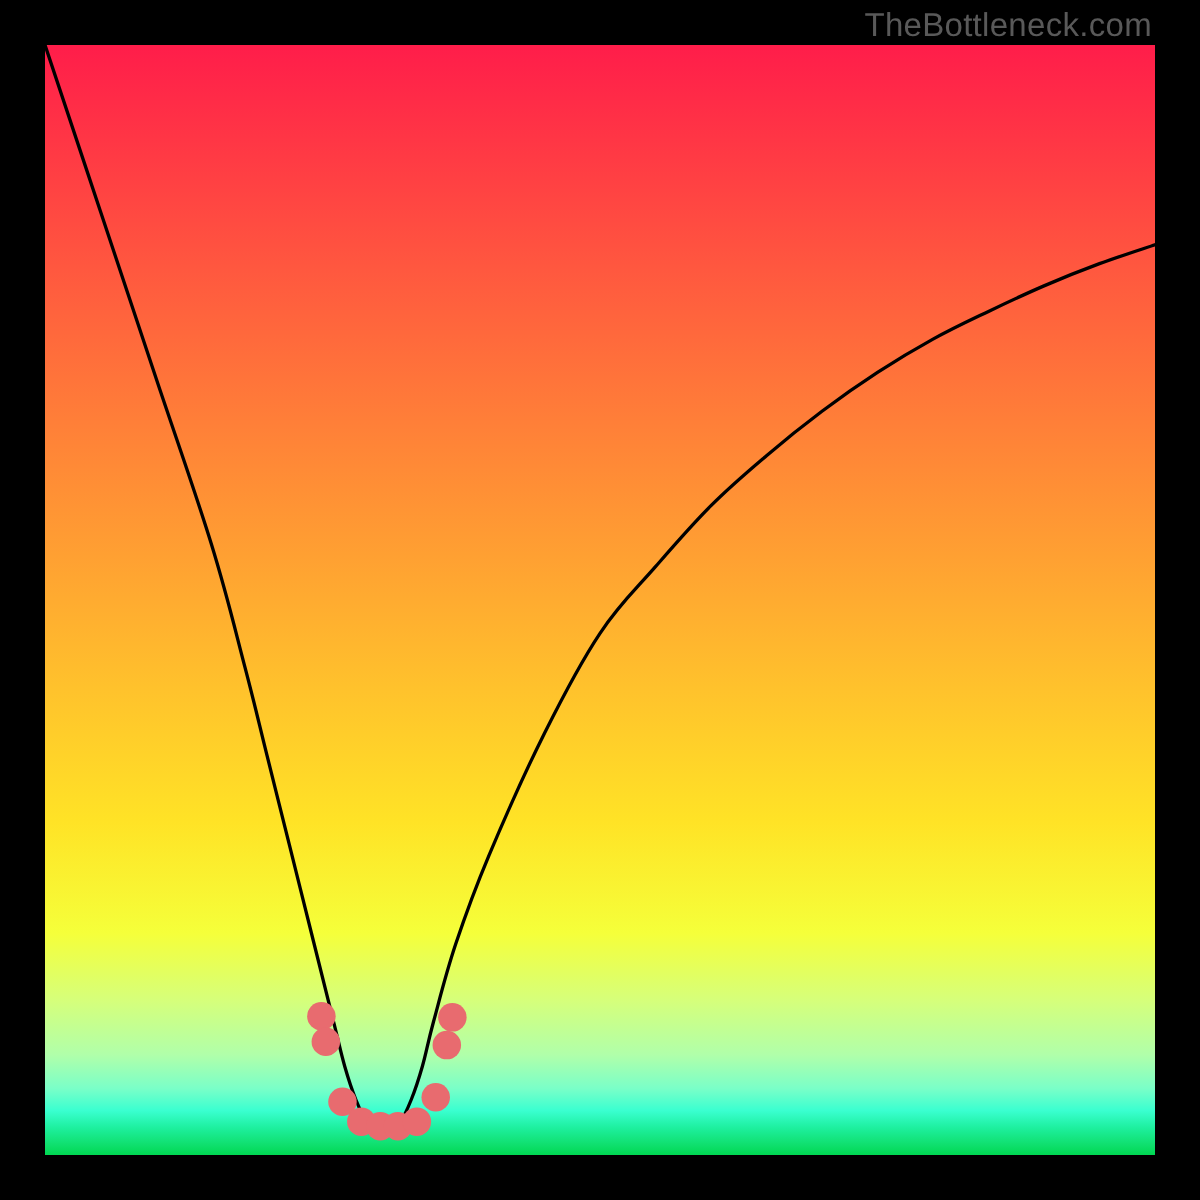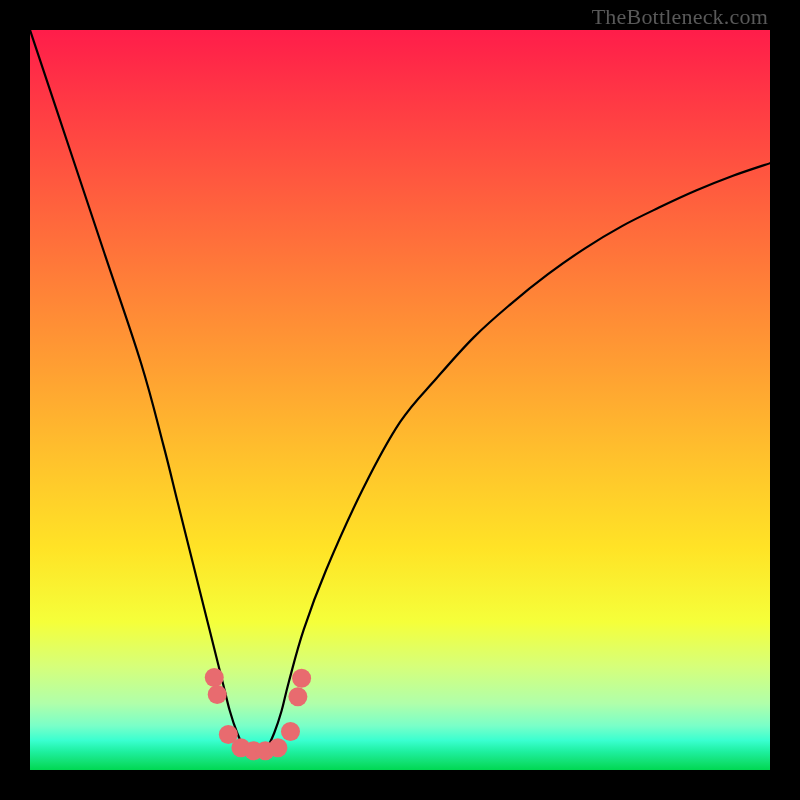--- a/index.html
+++ b/index.html
@@ -32,21 +32,21 @@
       #3affd0 96%,
       #1ef0a0 97.5%,
       #10e070 99%,
       #00d852 100%
     );
   }
   .watermark {
     position: absolute;
     top: 4px;
     right: 32px;
-    font-family: Liberation Serif, serif;
+    font-family: Liberation Sans, sans-serif;
     font-size: 22px;
     color: #595959;
     letter-spacing: 0.2px;
   }
   svg.curve {
     position: absolute;
     left: 0;
     top: 0;
   }
 </style>

